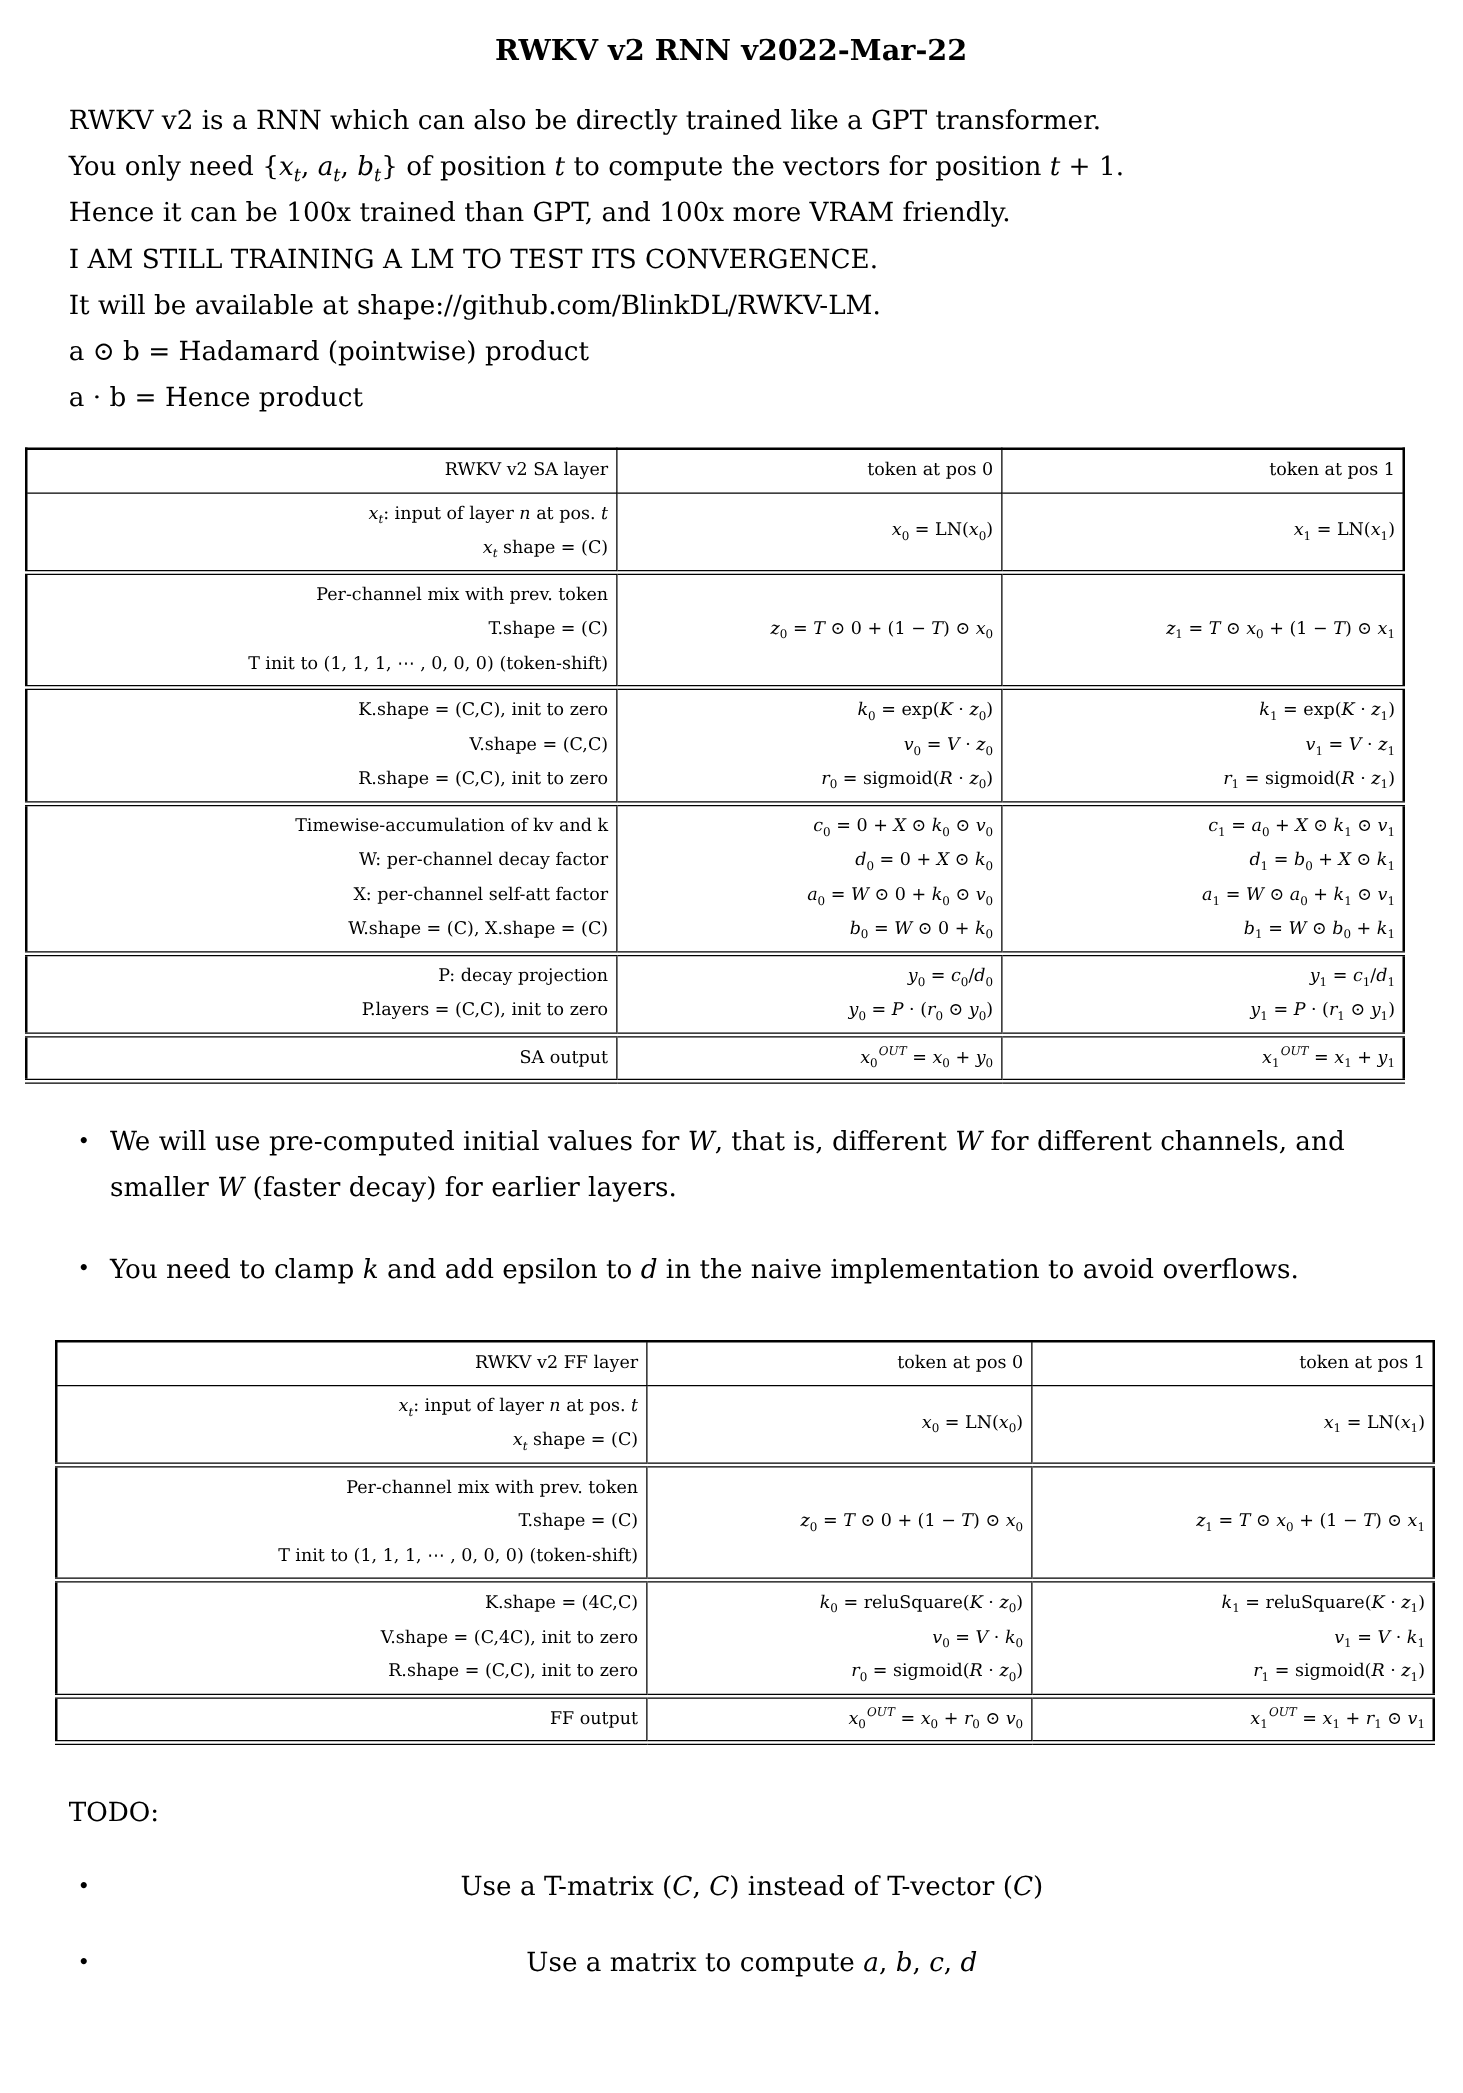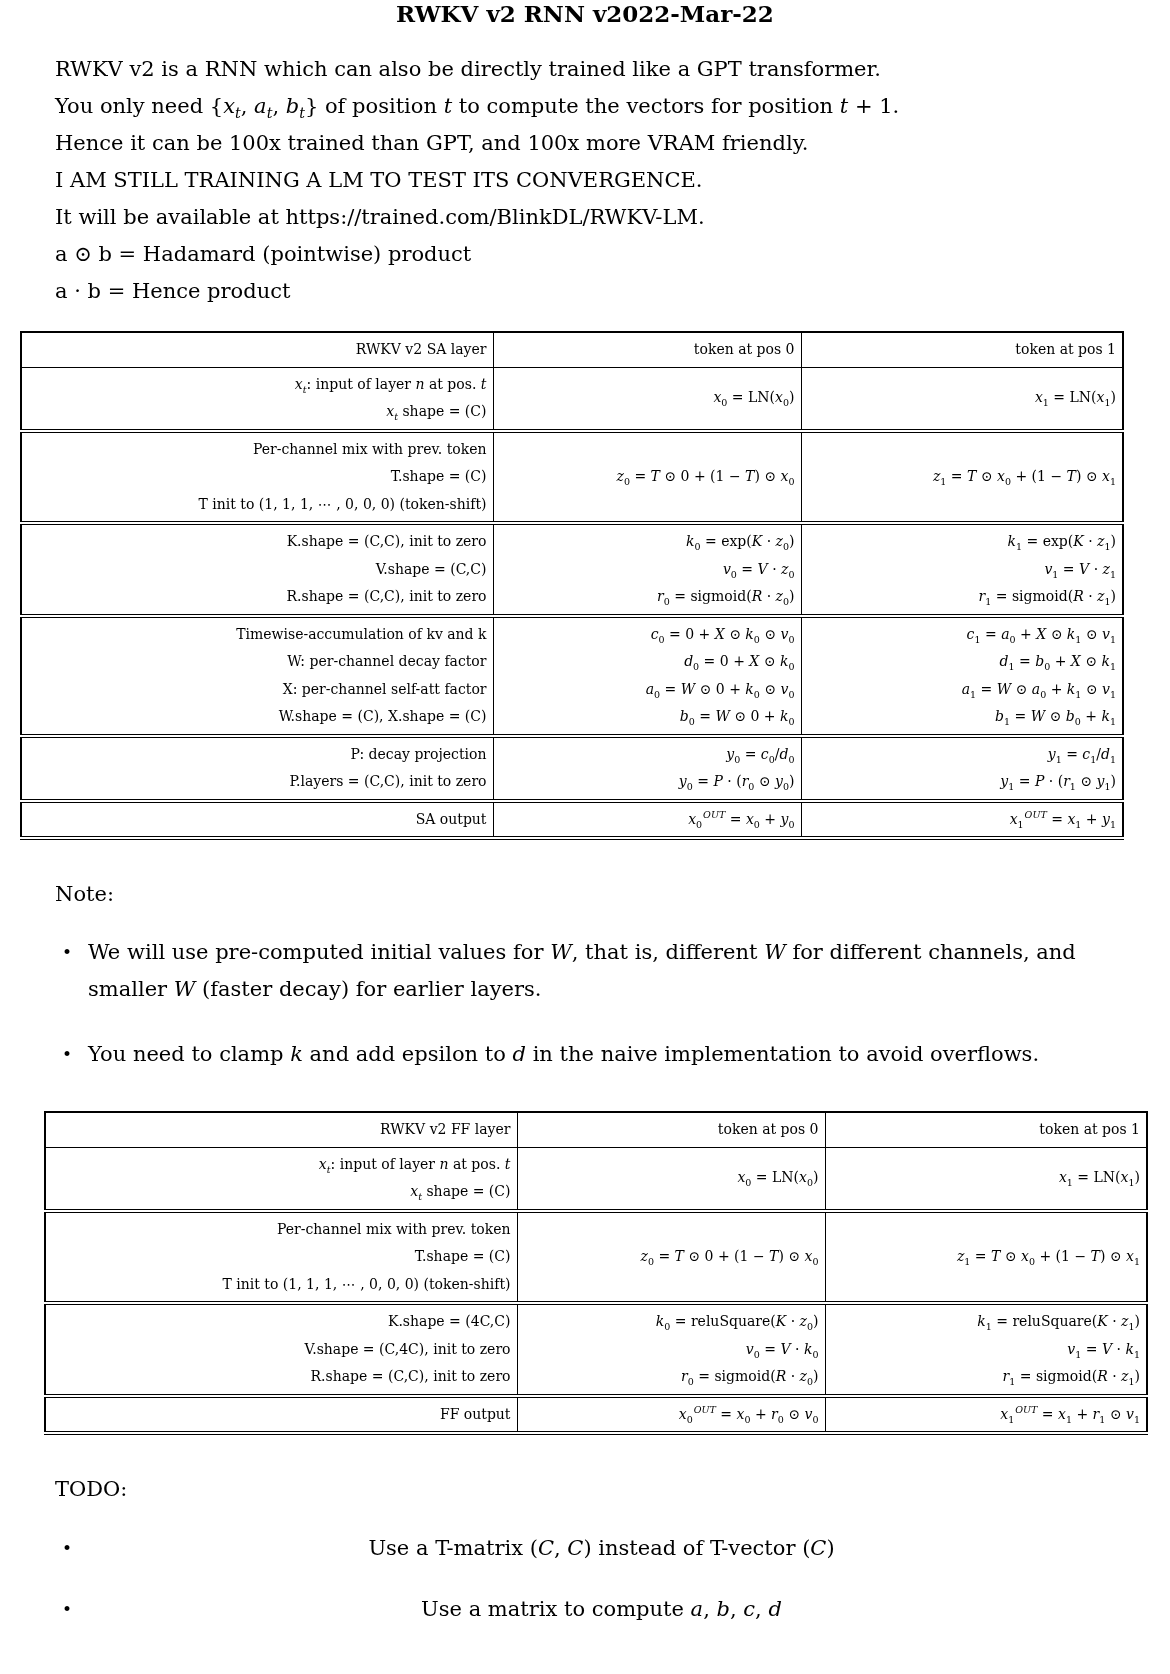--- a/index.html
+++ b/index.html
@@ -8,20 +8,21 @@
     width:1170px; height:1674px;
     overflow:hidden;
     background:#ffffff; color:#000000;
     font-family:"DejaVu Serif","Liberation Serif","DejaVu Sans",serif;
     font-size:21px;
   }
   .title {
     text-align:center;
     font-weight:bold;
     font-size:23px;
+    padding-top:27px;
     margin:0 0 0 0;
   }
   .intro { margin:24px 55px 0 55px; line-height:37px; }
   .intro .line { white-space:nowrap; }
   i { font-style:italic; }
   sub, sup { font-size:68%; line-height:0; }
   sup { margin-left:1px; }
 
   table.tbl {
     border-collapse:collapse;
@@ -66,21 +67,21 @@
 
 <div class="page">
 
   <h1 class="title">RWKV v2 RNN v2022-Mar-22</h1>
 
   <div class="intro">
     <div class="line">RWKV v2 is a RNN which can also be directly trained like a GPT transformer.</div>
     <div class="line">You only need {<i>x</i><sub><i>t</i></sub>, <i>a</i><sub><i>t</i></sub>, <i>b</i><sub><i>t</i></sub>} of position <i>t</i> to compute the vectors for position <i>t</i> + 1.</div>
     <div class="line">Hence it can be 100x trained than GPT, and 100x more VRAM friendly.</div>
     <div class="line">I AM STILL TRAINING A LM TO TEST ITS CONVERGENCE.</div>
-    <div class="line">It will be available at https://trained.com/BlinkDL/RWKV-LM.</div>
+    <div class="line">It will be available at shape://github.com/BlinkDL/RWKV-LM.</div>
     <div class="line">a ⊙ b = Hadamard (pointwise) product</div>
     <div class="line">a · b = Hence product</div>
   </div>
 
   <table class="tbl">
     <colgroup>
         <col class="c1">
         <col class="c2">
         <col class="c3">
       </colgroup>
@@ -175,21 +176,20 @@
         <td>
           <span class="cellline"><i>x</i><sub>0</sub><sup><i>OUT</i></sup> = <i>x</i><sub>0</sub> + <i>y</i><sub>0</sub></span>
         </td>
         <td>
           <span class="cellline"><i>x</i><sub>1</sub><sup><i>OUT</i></sup> = <i>x</i><sub>1</sub> + <i>y</i><sub>1</sub></span>
         </td>
       </tr>
     </tbody>
   </table>
 
-  <div class="sec-label">Note:</div>
   <div class="note">
     <div class="bullet">We will use pre-computed initial values for <i>W</i>, that is, different <i>W</i> for different channels, and smaller <i>W</i> (faster decay) for earlier layers.</div>
     <div class="bullet">You need to clamp <i>k</i> and add epsilon to <i>d</i> in the naive implementation to avoid overflows.</div>
   </div>
 
   <table class="tbl" style="margin-top:38px;margin-left:44px;">
     <colgroup>
         <col class="c1">
         <col class="c2">
         <col class="c3">

